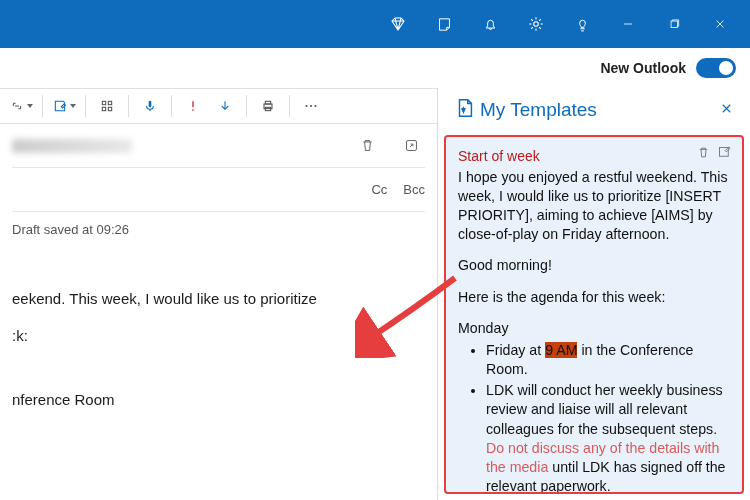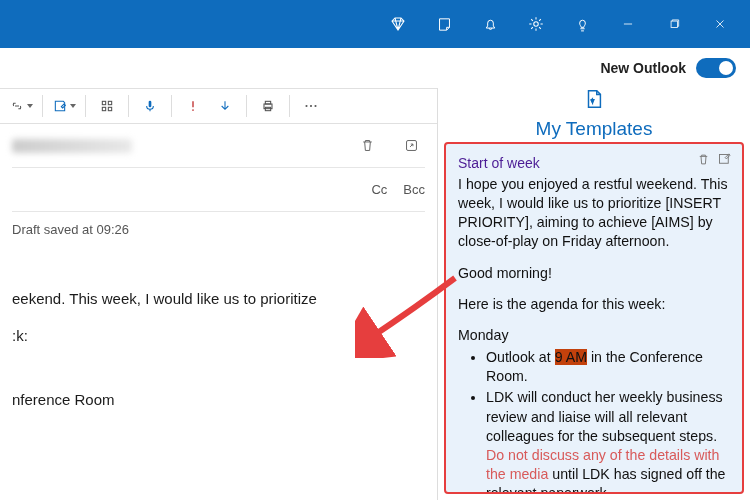--- a/index.html
+++ b/index.html
@@ -141,21 +141,20 @@
     display: flex;
     flex-direction: column;
     background: #fff;
   }
   .panel-head {
     height: 52px;
     display: flex;
     align-items: center;
     padding: 0 16px;
     gap: 4px;
-    flex-direction: column;
   }
   .panel-head .ptitle {
     font-size: 19px;
     color: #0f6cbd;
     font-weight: 400;
     flex: 1;
   }
   .panel-head .close { color: #0f6cbd; cursor: pointer; font-size: 18px; }
   .template-card {
     margin: 2px 6px 6px 6px;
@@ -171,21 +170,21 @@
     overflow: hidden;
   }
   .template-card .cardactions {
     position: absolute;
     top: 8px; right: 10px;
     display: flex;
     gap: 6px;
     color: #666;
   }
   .template-card .cardactions span { cursor: pointer; }
-  .template-card .tname { color: #4c1d95; font-size: 14px; margin-bottom: 2px; }
+  .template-card .tname { color: #b91c1c; font-size: 14px; margin-bottom: 2px; }
   .template-card p { margin-bottom: 12px; }
   .template-card ul { padding-left: 28px; }
   .template-card li { margin-bottom: 2px; }
   .hl { background: #c2410c; }
   .warn { color: #d85a5a; }
   .dayhead { font-weight: 400; margin-bottom: 3px; }
 
   .arrow {
     position: absolute;
     left: 355px; top: 268px;
@@ -371,21 +370,21 @@
             </svg>
         </span>
       </div>
       <div class="tname">Start of week</div>
       <p>I hope you enjoyed a restful weekend. This week, I would like us to prioritize [INSERT PRIORITY], aiming to achieve [AIMS] by close-of-play on Friday afternoon.</p>
       <p>Good morning!</p>
       <p>Here is the agenda for this week:</p>
       <div class="dayhead">Monday</div>
       <ul>
         <li>
-          <span>Outlook at </span><span class="hl">9 AM</span><span> in the Conference Room.</span>
+          <span>Friday at </span><span class="hl">9 AM</span><span> in the Conference Room.</span>
         </li>
         <li>
           <span>LDK will conduct her weekly business review and liaise will all relevant colleagues for the subsequent steps. </span><span class="warn">Do not discuss any of the details with the media</span><span> until LDK has signed off the relevant paperwork.</span>
         </li>
       </ul>
     </div>
   </div>
 </div>
 
 <svg class="arrow" width="110" height="90">

